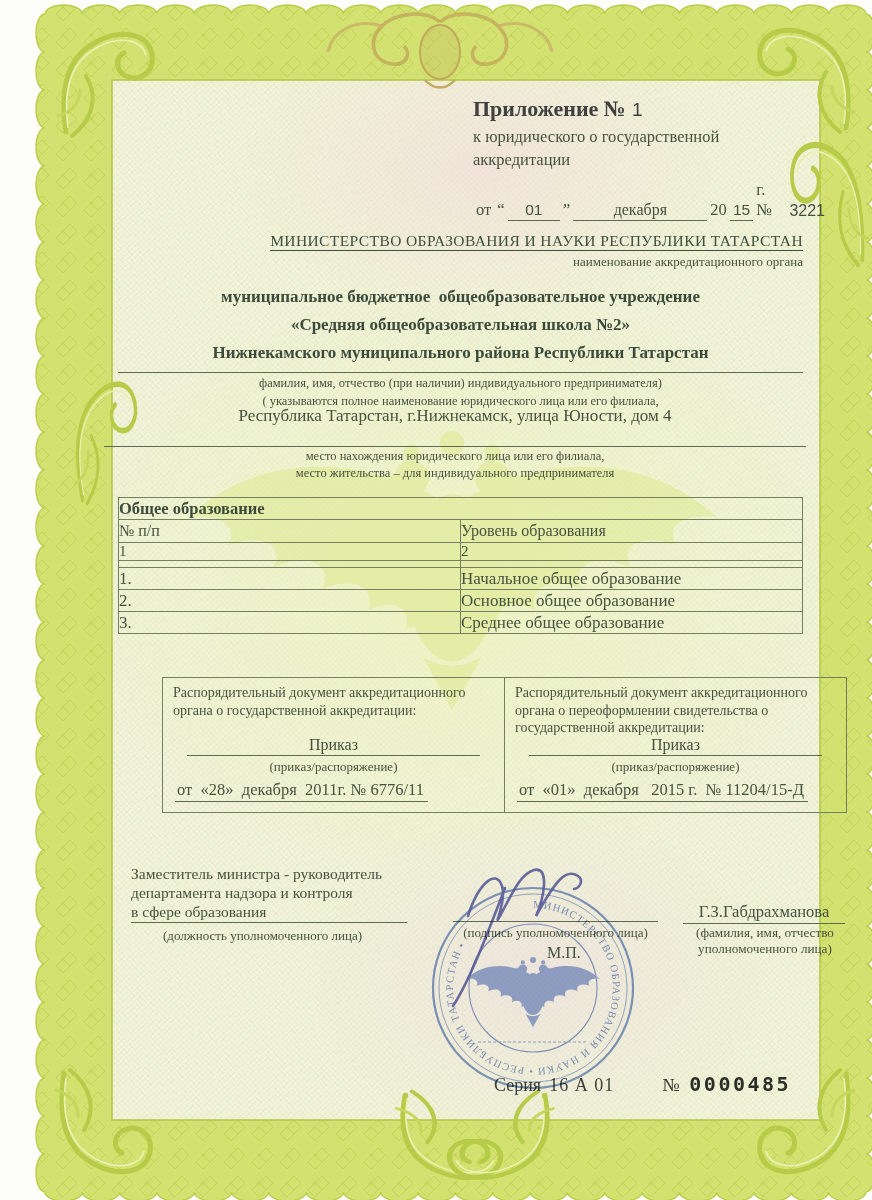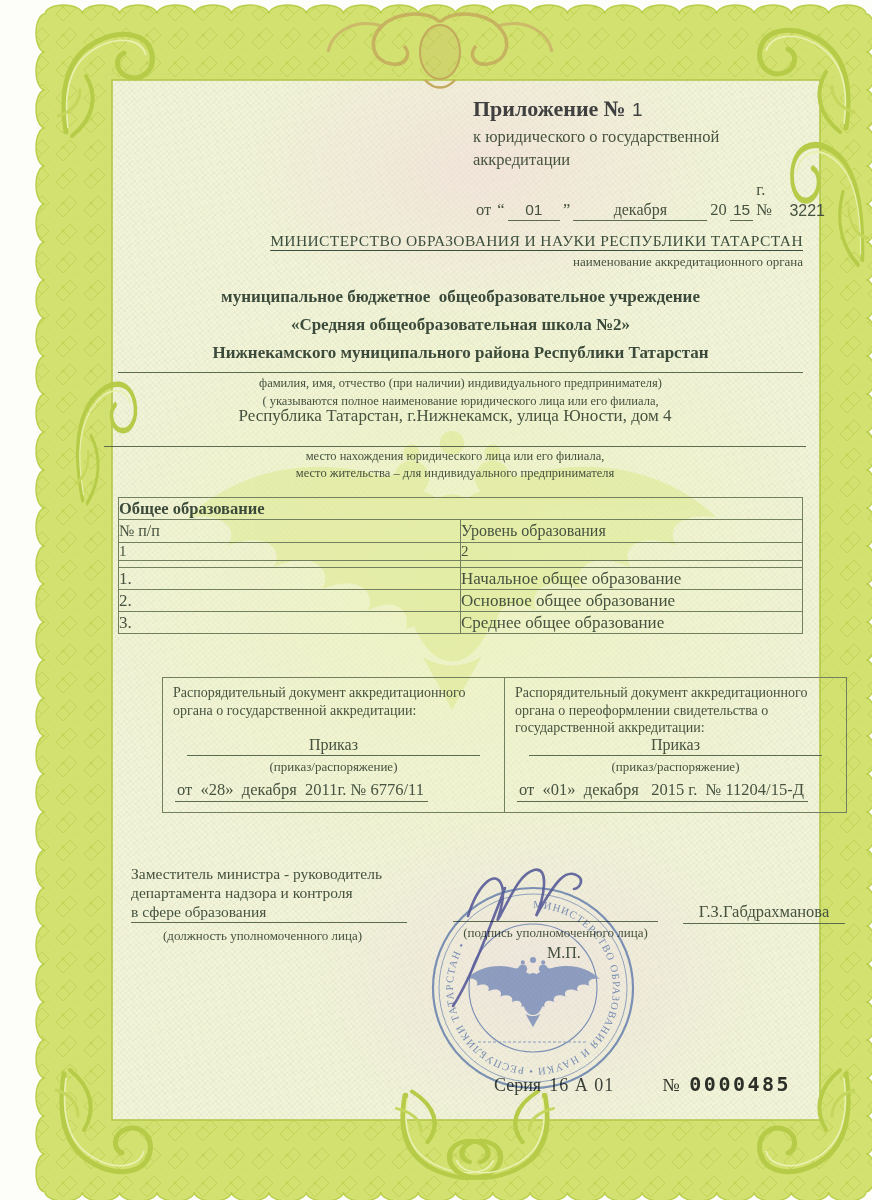--- a/index.html
+++ b/index.html
@@ -233,20 +233,24 @@
       <div class="pos">
         <div>Заместитель министра - руководитель</div>
         <div>департамента надзора и контроля</div>
         <span class="pos-l3">в сфере образования</span>
         <div class="pos-cap">(должность уполномоченного лица)</div>
       </div>
       <div class="sigline"></div>
       <div class="sign-cap">(подпись уполномоченного лица)</div>
       <div class="mp">М.П.</div>
       <div class="sname">Г.З.Габдрахманова</div>
+      <div class="sname-cap">
+        <div>(фамилия, имя, отчество</div>
+        <div>уполномоченного лица)</div>
+      </div>
     </div>
 
     <div class="footer">
       <span class="f-series">Серия</span>
       <span class="f-series-val">16 А 01</span>
       <span class="f-no">№</span>
       <span class="f-noval">0000485</span>
     </div>
   </div>
 

